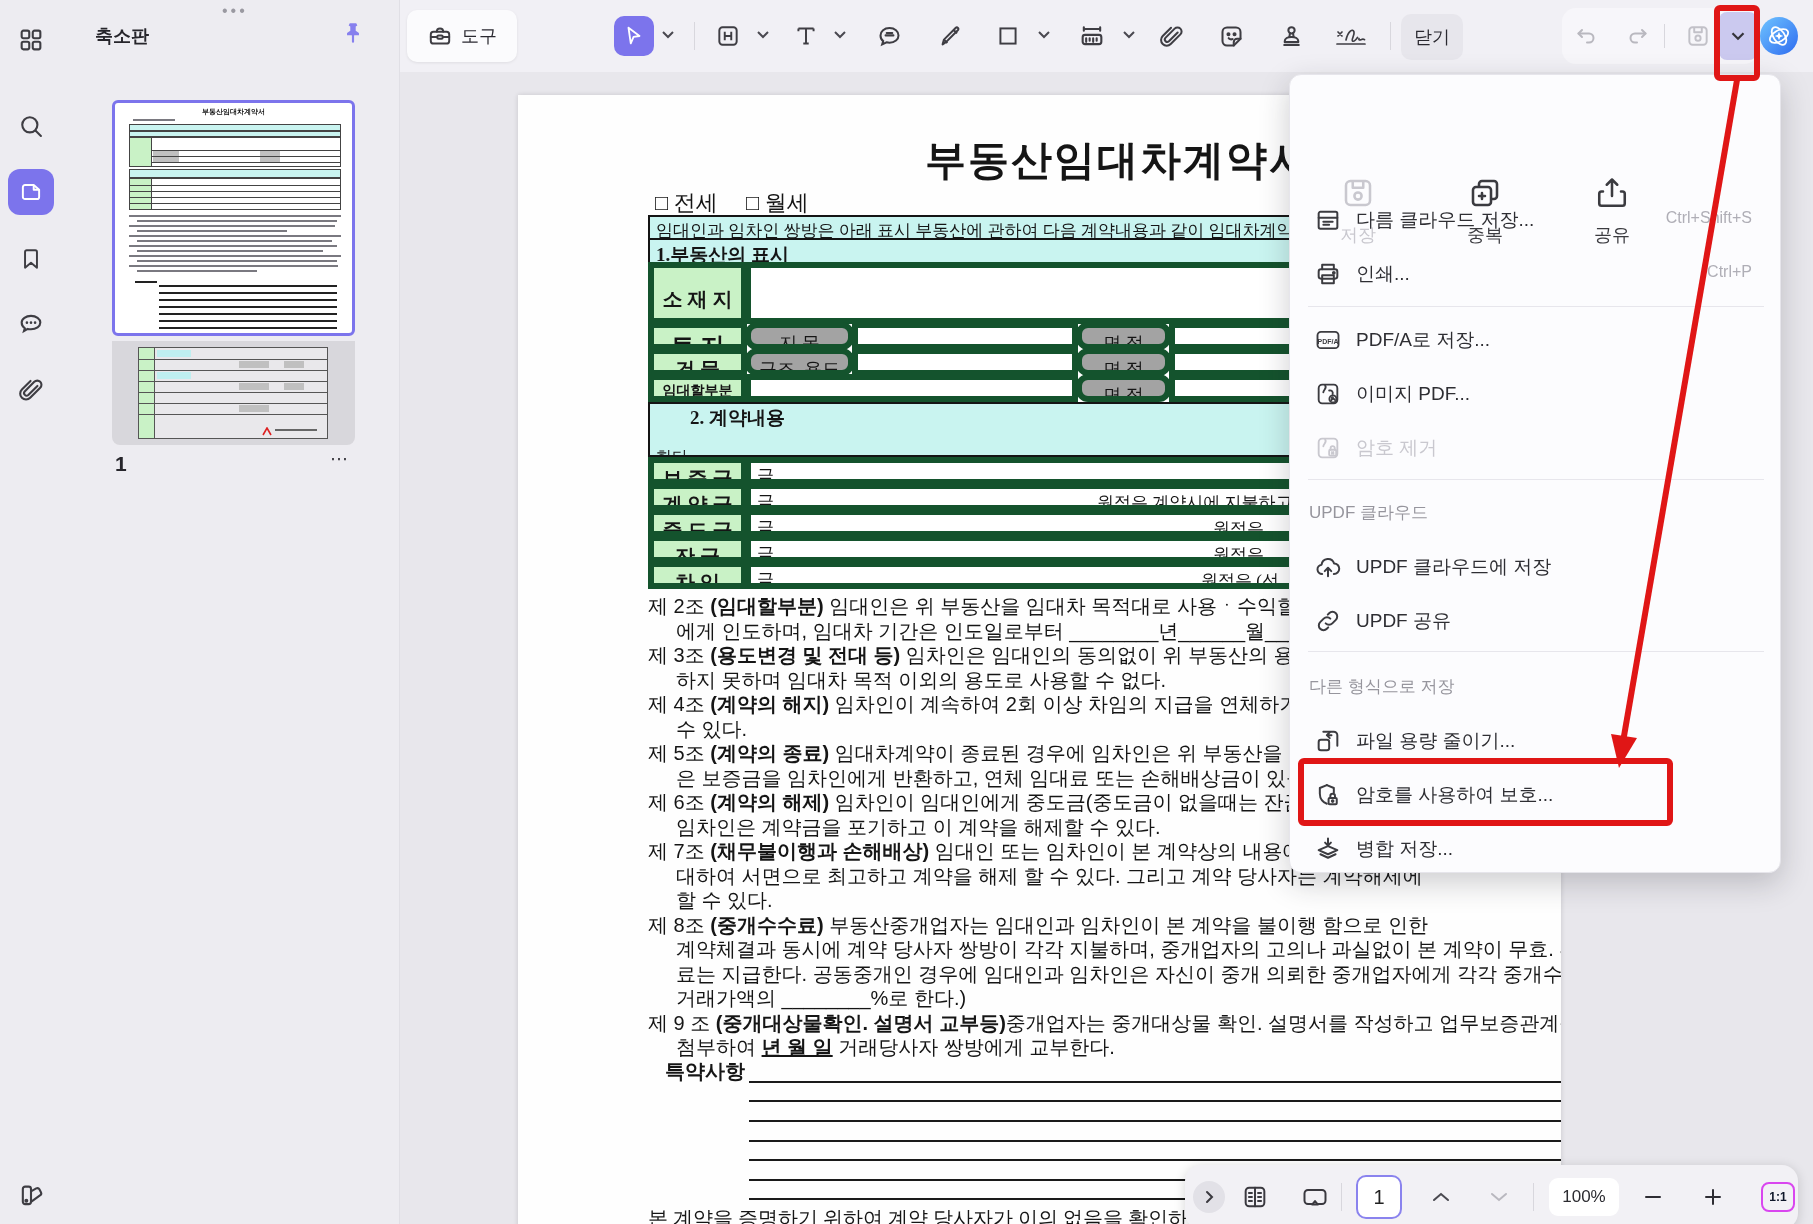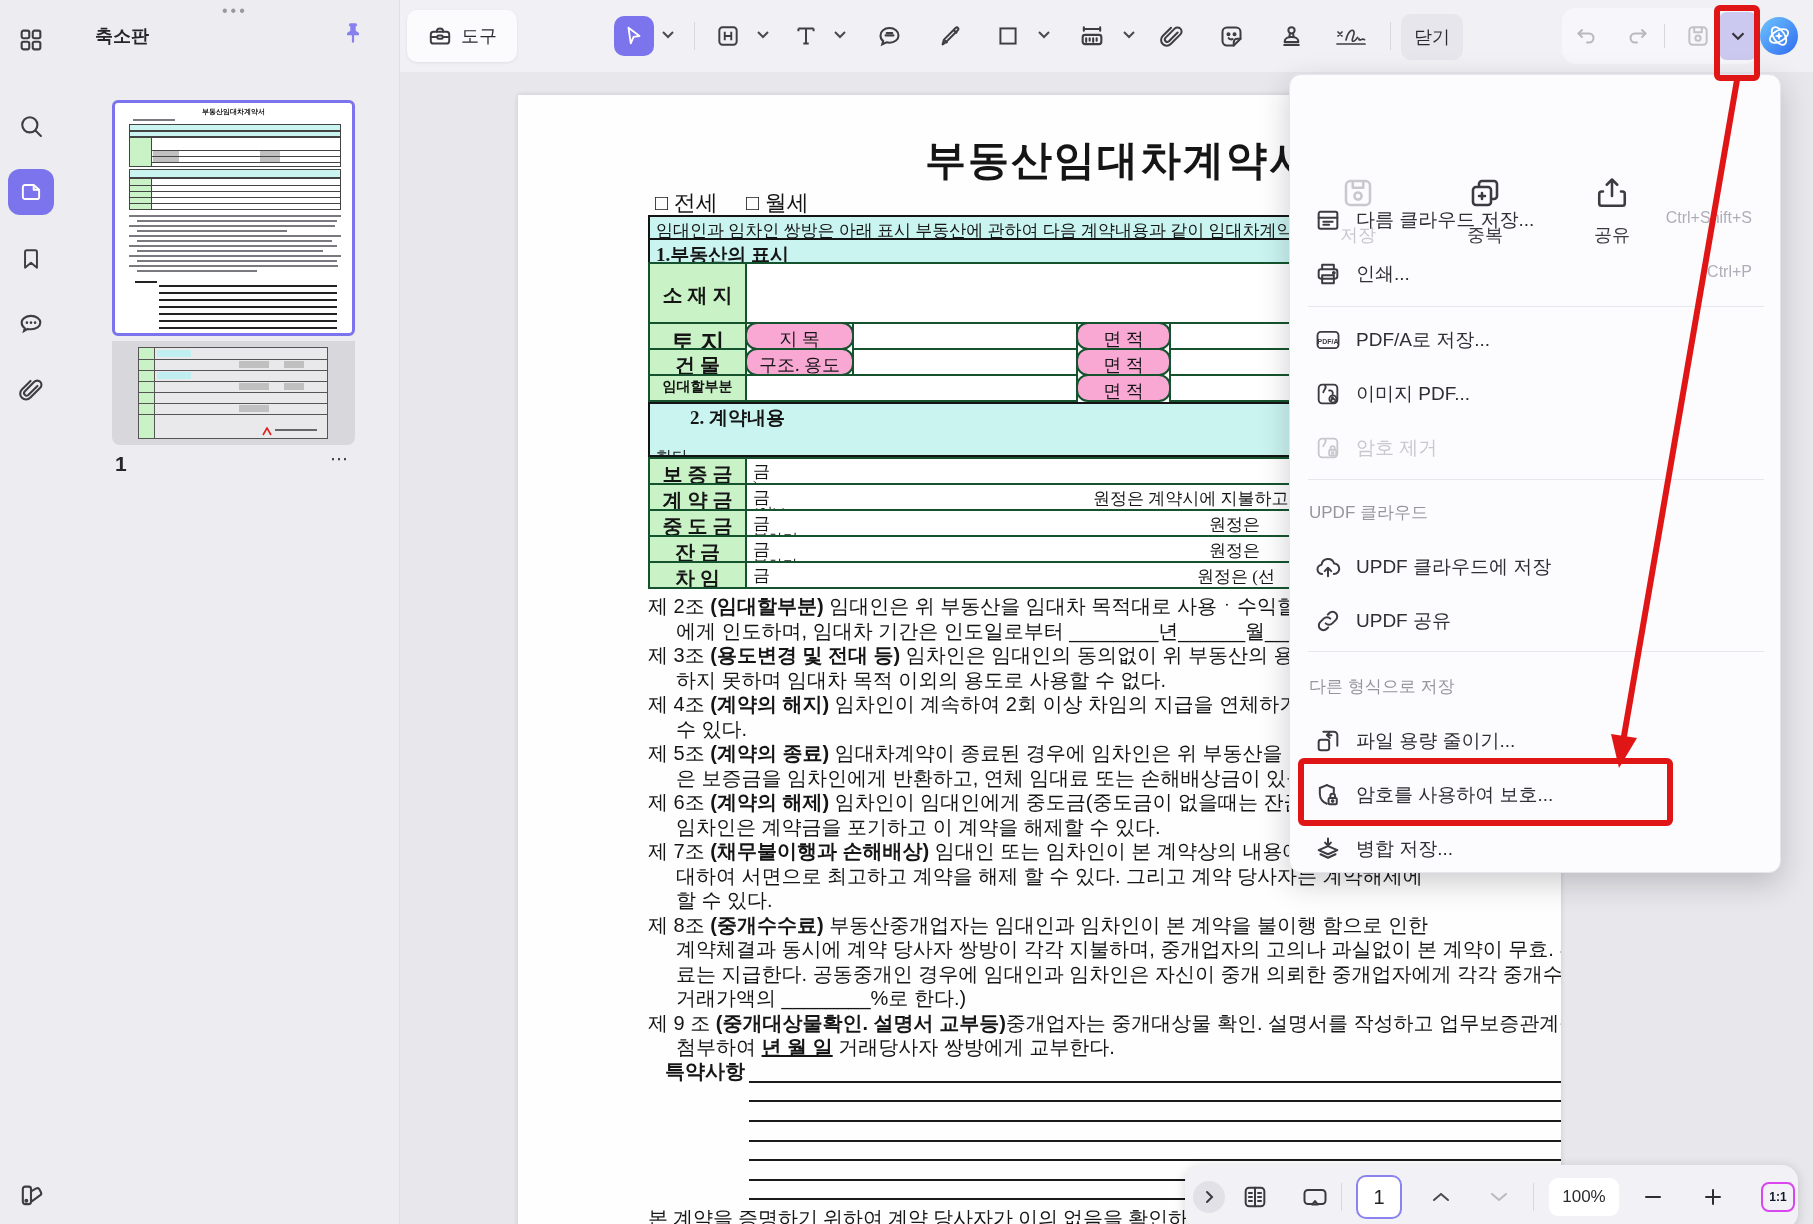--- a/index.html
+++ b/index.html
@@ -24,22 +24,22 @@
   .thumb2{position:absolute;left:50px;top:341px;width:243px;height:104px;background:#D8D7DC;border-radius:0 0 8px 8px;overflow:hidden;}
   .tl{position:absolute;background:#7A7980;}
   .pagenum{position:absolute;left:53px;top:452px;font-size:21px;font-weight:bold;color:#26252B;}
   .thumb-menu{position:absolute;left:268px;top:448px;font-size:18px;color:#3B3A40;letter-spacing:2px;}
   
   .page{position:absolute;left:518px;top:95px;width:1043px;height:1140px;background:#FEFEFE;box-shadow:0 0 5px rgba(0,0,0,.14);z-index:10;overflow:hidden;}
   .doc-serif{font-family:"Liberation Serif","DejaVu Serif",serif;color:#151515;}
   .band{position:absolute;border:2px solid #141414;overflow:hidden;}
   .cyan{background:#C9F4F0;}
   .greenc{background:#C9F2C6;}
-  .grayc{background:#f9a8d4;border-radius:12px;}
-  .cell{position:absolute;border:2px solid #14532d;overflow:hidden;}
+  .grayc{background:#a3a3a3;border-radius:12px;}
+  .cell{position:absolute;border:6px solid #14532d;overflow:hidden;}
   .cell .ct{position:absolute;width:100%;text-align:center;font-weight:bold;}
   .clause{position:absolute;font-size:20px;white-space:nowrap;}
   .clause .b{font-weight:bold;}
   .hline{position:absolute;height:2px;background:#1A1A1A;}
   
   .menu{position:absolute;left:1289px;top:74px;width:492px;height:799px;background:#FCFCFE;border:1px solid #E6E5EB;border-radius:12px;box-shadow:0 10px 30px rgba(30,30,40,.22);z-index:60;}
   .mi-label{position:absolute;left:66px;font-size:19px;color:#2E2E33;white-space:nowrap;}
   .mi-icon{position:absolute;left:24px;width:28px;height:28px;}
   .mi-short{position:absolute;right:28px;font-size:16px;color:#AFAEB6;}
   .m-div{position:absolute;left:18px;width:456px;height:1px;background:#E7E6EC;}

